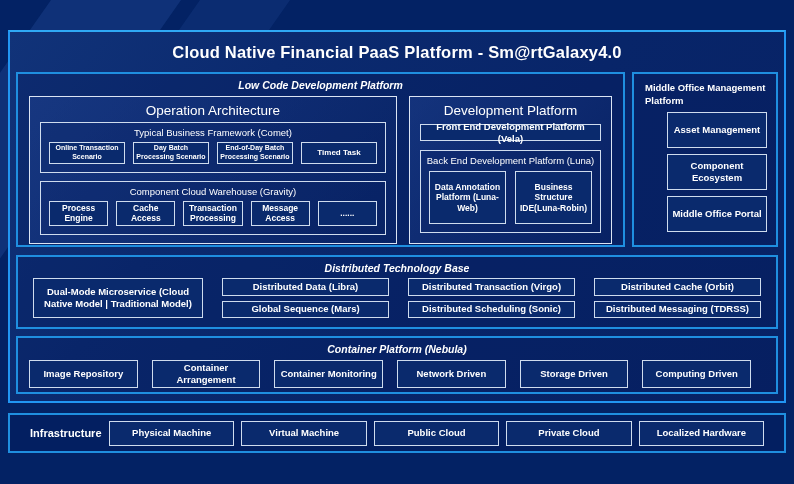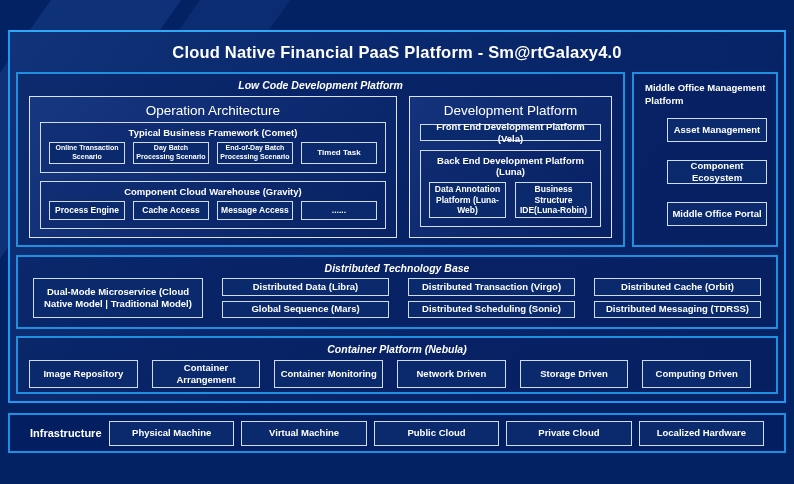--- a/index.html
+++ b/index.html
@@ -69,21 +69,21 @@
     padding:6px 0 4px 0;
   }
   .sub-group {
     border:1.2px solid #cfdcee;
     margin:0 10px 8px 10px;
     flex:1;
     display:flex; flex-direction:column;
     background:rgba(8,30,95,0.25);
   }
   .group-title {
-    font-size:9.5px; font-weight:bold;
+    font-size:9.5px; font-weight:normal;
     text-align:center;
     padding:4px 2px 2px 2px;
   }
   .leaf-row { display:flex; gap:8px; padding:2px 8px 8px 8px; flex:1; }
   .leaf {
     border:1.2px solid #cfdcee;
     background:#0a2a6d;
     display:flex; align-items:center; justify-content:center;
     text-align:center;
     font-weight:bold;
@@ -103,21 +103,21 @@
   .back-end { margin-bottom:10px; }
   .back-end .leaf-row { gap:9px; padding:3px 8px 8px 8px; }
 
   .middle-office { width:146px; padding:6px 9px 10px 9px; }
   .mo-label {
     font-size:9.5px; font-weight:bold;
     line-height:1.3;
     padding:2px 0 2px 2px;
   }
   .mo-stack { flex:1; display:flex; flex-direction:column; justify-content:space-around; }
-  .mo-stack .leaf { flex:none; height:24px;margin-left:24px; }
+  .mo-stack .leaf { flex:none; height:36px;margin-left:24px; }
 
   .distributed { height:77px; margin-top:8px; }
   .dist-body {
     flex:1;
     display:grid;
     grid-template-columns:170px 1fr 1fr 1fr;
     grid-template-rows:1fr 1fr;
     gap:5px 19px;
     padding:1px 15px 9px 15px;
   }
@@ -164,20 +164,21 @@
                 <div class="leaf tiny">Day Batch Processing Scenario</div>
                 <div class="leaf tiny">End-of-Day Batch Processing Scenario</div>
                 <div class="leaf tiny" style="font-size:8px;">Timed Task</div>
               </div>
             </div>
             <div class="sub-group">
               <div class="group-title">Component Cloud Warehouse (Gravity)</div>
               <div class="leaf-row">
                 <div class="leaf small">Process Engine</div>
                 <div class="leaf small">Cache Access</div>
+                <div class="leaf small">Transaction Processing</div>
                 <div class="leaf small">Message Access</div>
                 <div class="leaf small">......</div>
               </div>
             </div>
           </div>
 
           <div class="group-outline dev-platform">
             <div class="big-title">Development Platform</div>
             <div class="leaf front-end">Front End Development Platform (Vela)</div>
             <div class="sub-group back-end">

